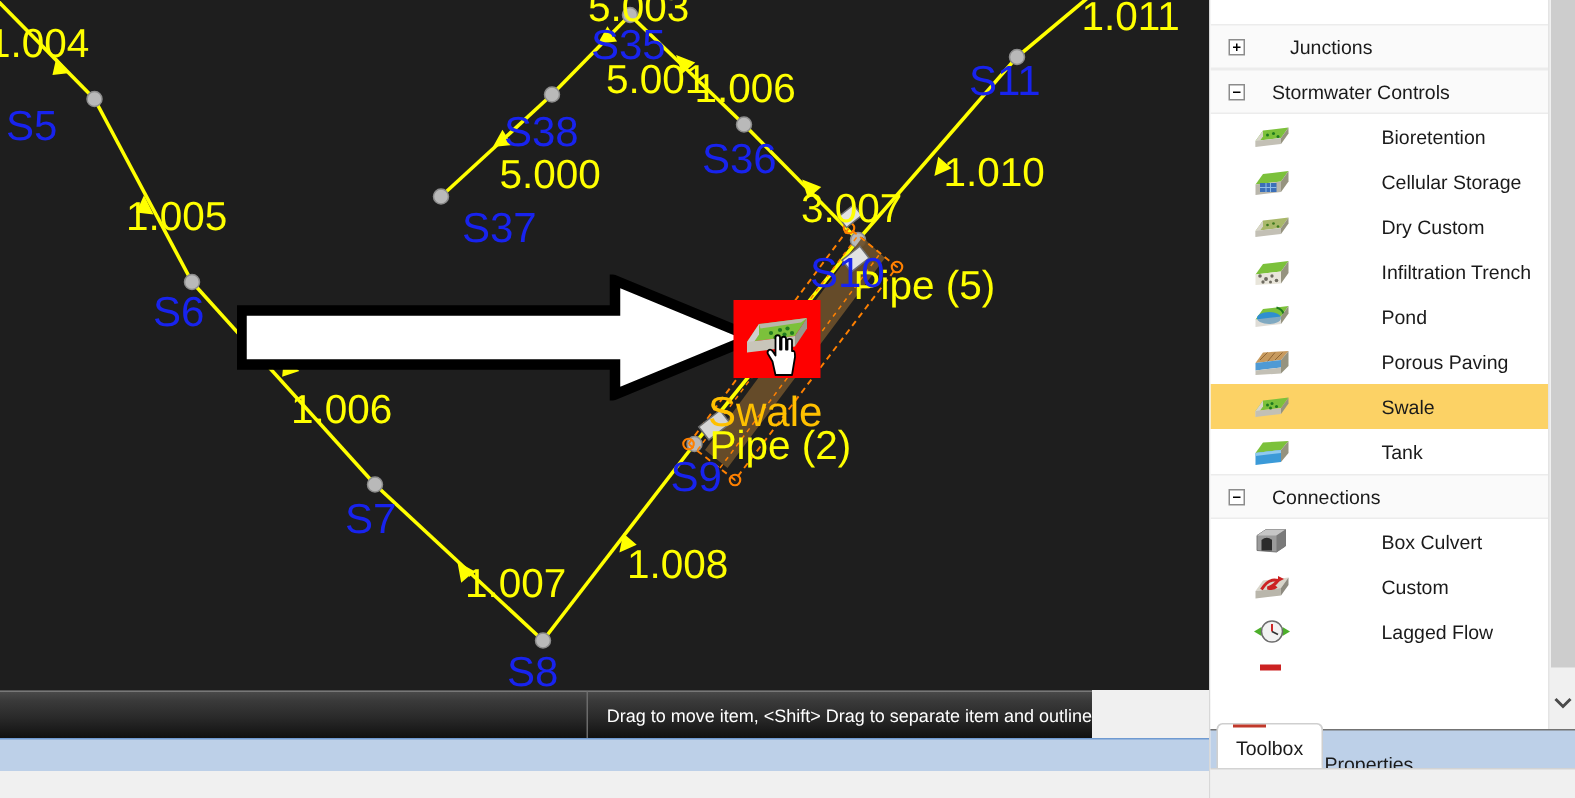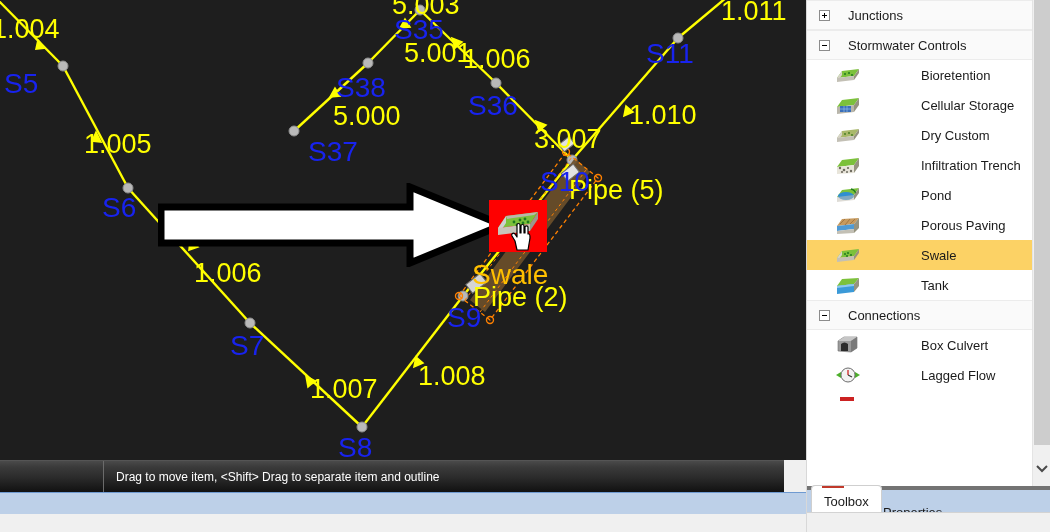--- a/index.html
+++ b/index.html
@@ -69,24 +69,25 @@
     position: absolute;
     left: 158px; top: 183px;
     width: 348px; height: 84px;
     z-index: 30;
   }
 
   
   #statusbar {
     position: absolute;
     left: 0; top: 460px;
-    width: 784px; height: 32px;
+    width: 728px; height: 32px;
     background: linear-gradient(to bottom, #4a4a4a 0%, #3a3a3a 20%, #2a2a2a 55%, #111111 100%);
     display: flex; align-items: center;
     border-top: 1px solid #555;
+    justify-content: flex-end;
   }
   #status-pane-left {
     width: 104px; height: 100%;
     border-right: 1px solid #6b6b6b;
   }
   #status-text {
     color: #ffffff;
     font-size: 12px;
     padding-left: 12px;
     font-family: "Liberation Sans", sans-serif;
@@ -190,21 +191,21 @@
     width: 18px; height: 18px;
     display: flex; align-items: center; justify-content: center;
   }
 
   
   #tab-strip {
     position: absolute;
     left: 0; top: 486px;
     width: 244px; height: 26px;
     background: #bdd0e8;
-    border-top: 4px solid #737373;
+    border-top: 1px solid #737373;
   }
   .tab {
     position: absolute;
     top: 0; height: 44px;
     display: flex; align-items: center;
     padding: 0 12px;
     font-size: 13px;
     color: #1a1a1a;
   }
   .tab.active {
@@ -370,21 +371,21 @@
     <div id="status-pane-left"></div>
     <div id="status-text">Drag to move item, &lt;Shift&gt; Drag to separate item and outline</div>
   </div>
   <div id="blue-strip"></div>
   <div id="bottom-filler"></div>
 
   <div id="right-panel">
 
     <div id="toolbox-list">
 
-      <div class="group-header" style="margin-top:0px;">
+      <div class="group-header" style="margin-top:16px;gap:12px;">
         <span class="expander plus"></span>
         <span class="group-title">Junctions</span>
       </div>
 
       <div class="group-header">
         <span class="expander"></span>
         <span class="group-title">Stormwater Controls</span>
       </div>
 
       <div class="tool-item">
@@ -511,20 +512,30 @@
       <div class="tool-item">
         <svg class="tool-icon" viewBox="0 0 26 20">
           <polygon points="3,16 3,6 9,2 22,2 22,13 16,17" fill="#9b9b9b" stroke="#6d6d6d" stroke-width="0.6"></polygon>
           <polygon points="3,6 9,2 22,2 16,6" fill="#c6c6c6"></polygon>
           <polygon points="16,6 22,2 22,13 16,17" fill="#7a7a7a"></polygon>
           <path d="M6,16 L6,9 Q9.5,6 13,9 L13,16 Z" fill="#2b2b2b"></path>
         </svg>
         <span class="tool-label">Box Culvert</span>
       </div>
 
+      <div class="tool-item">
+        <svg class="tool-icon" viewBox="0 0 26 20">
+          <polygon points="2,13 7,6 24,4 19,11" fill="#d8d5ca"></polygon>
+          <polygon points="2,13 19,11 19,16 2,18" fill="#b9b6ab"></polygon>
+          <polygon points="19,11 24,4 24,9 19,16" fill="#8e8b80"></polygon>
+          <path d="M6,12 q5,-8 11,-6 q-3,4 -7,5 q4,1 6,-1" stroke="#cc2222" stroke-width="2" fill="none"></path>
+          <path d="M17,3 l4,2 l-4,2 z" fill="#cc2222"></path>
+        </svg>
+        <span class="tool-label">Custom</span>
+      </div>
 
       <div class="tool-item">
         <svg class="tool-icon" viewBox="0 0 26 20">
           <polygon points="1,10 6,7 6,13" fill="#4caf2a"></polygon>
           <polygon points="25,10 20,7 20,13" fill="#4caf2a"></polygon>
           <circle cx="13" cy="10" r="7" fill="#f2f2f2" stroke="#6d6d6d" stroke-width="1"></circle>
           <line x1="13" y1="10" x2="13" y2="5" stroke="#cc2222" stroke-width="1.3"></line>
           <line x1="13" y1="10" x2="17" y2="12" stroke="#333" stroke-width="1.1"></line>
         </svg>
         <span class="tool-label">Lagged Flow</span>

